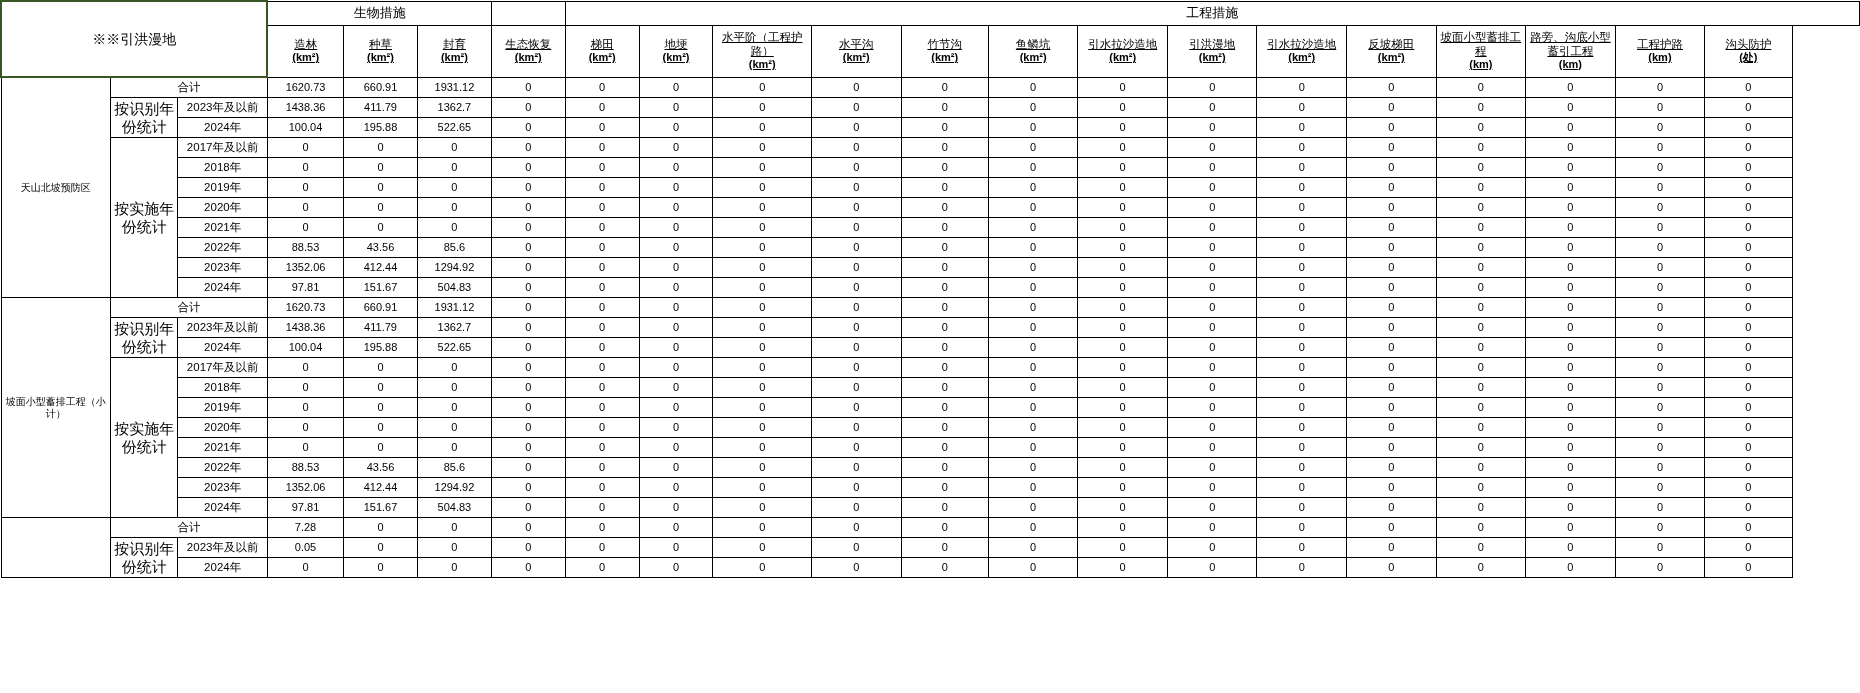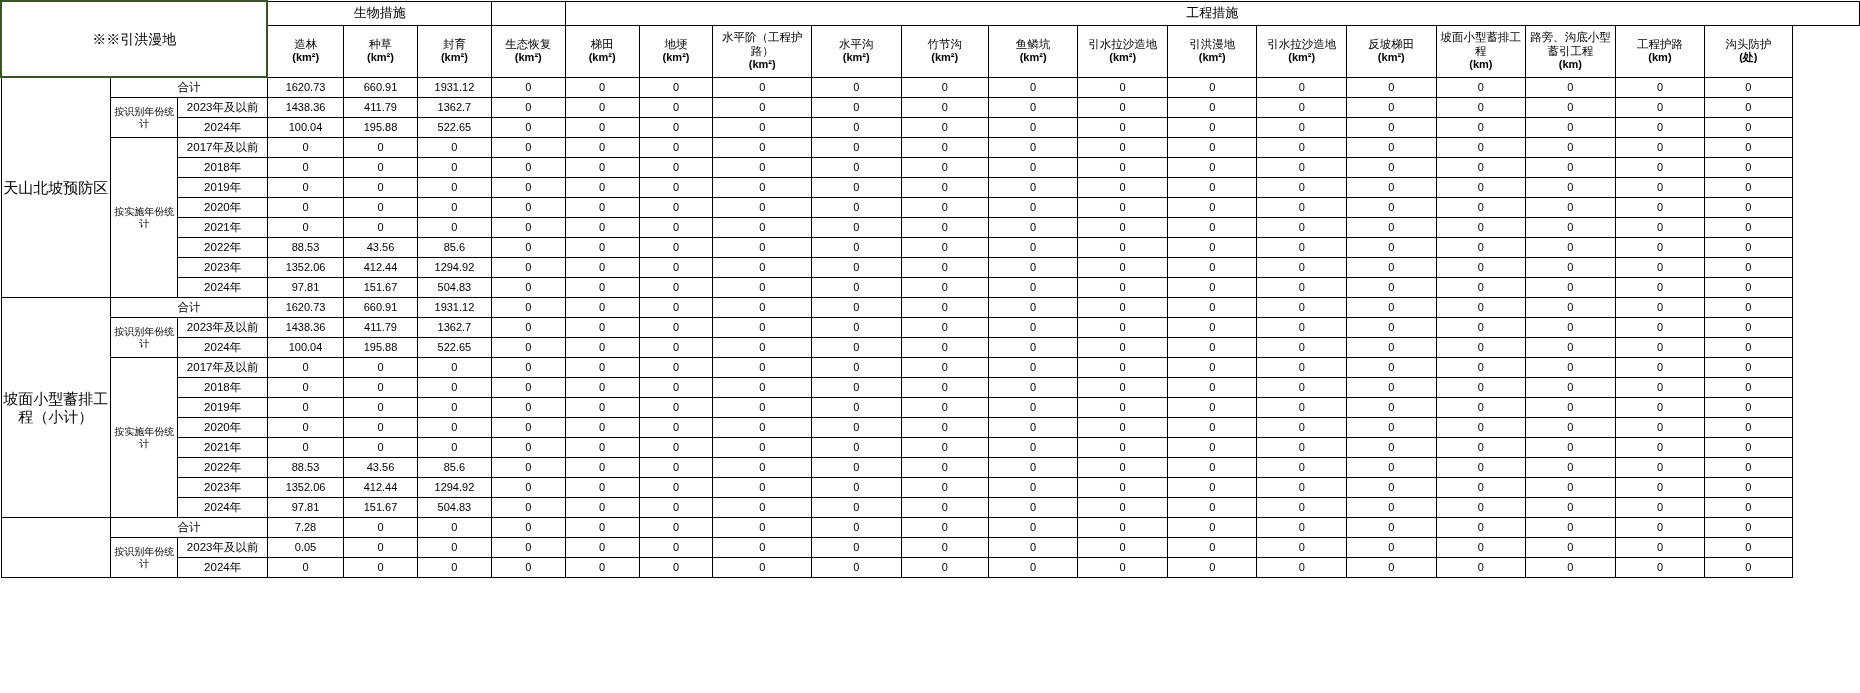--- a/index.html
+++ b/index.html
@@ -42,35 +42,36 @@
   .hdr-unit {
     font-size: 14px;
     font-weight: bold;
     border: 2px solid #375623 !important;
   }
   .hdr-col {
     height: 52px;
     font-size: 11.5px;
     font-weight: bold;
     padding: 1px 1px;
+    text-decoration: underline;
   }
   .hdr-col .unit {
     display: block;
     font-weight: bold;
     font-size: 11px;
   }
   .rowlabel {
     font-size: 11.5px;
   }
   .region {
+    font-size: 10px;
+    margin-left: 8px;
+  }
+  .grp {
     font-size: 15px;
-    margin-left: 8px;
-  }
-  .grp {
-    font-size: 10px;
   }
   .datarow td {
     height: 19px;
   }
   .hdr-blank {
     border-top: 1px solid #ffffff;
     border-left: 1px solid #ffffff;
     border-right: 1px solid #ffffff;
   }
 </style>

